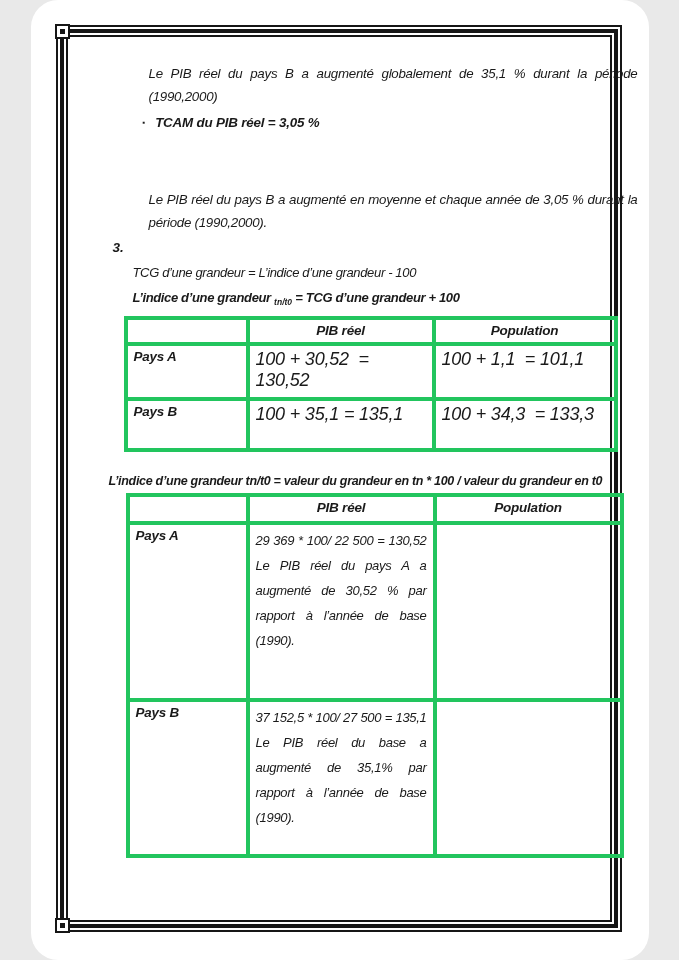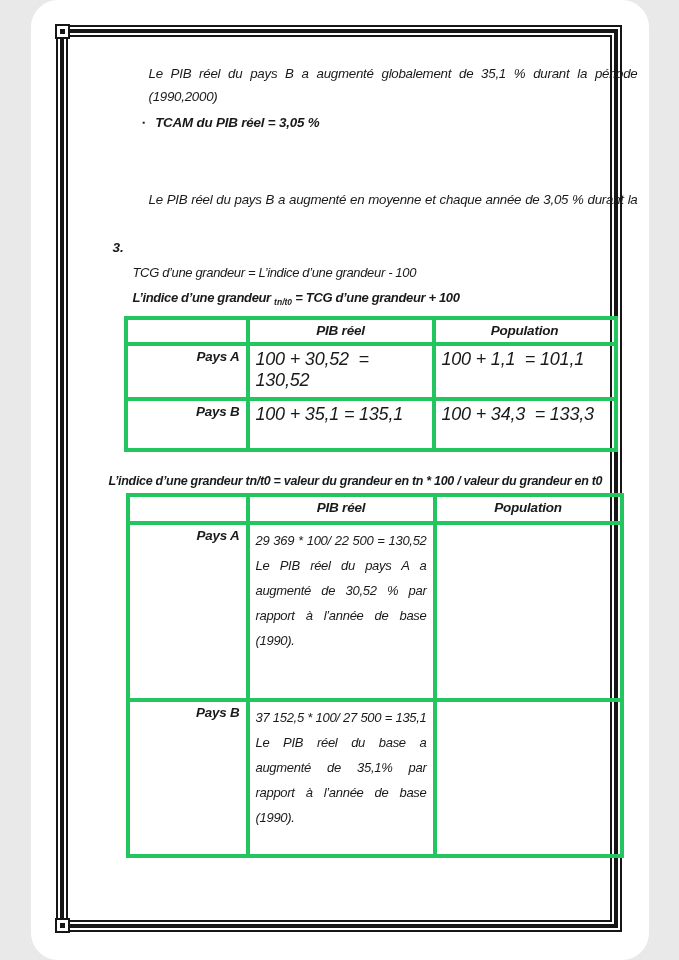--- a/index.html
+++ b/index.html
@@ -72,21 +72,21 @@
 
   
   table.tbl {
     position:absolute; border-collapse:collapse; table-layout:fixed;
   }
   .tbl td {
     border:4px solid #22c55e; vertical-align:top;
     padding:3px 6px; overflow:hidden;
   }
   .hdr { font-weight:bold; text-align:center; font-size:13.5px; letter-spacing:-0.2px; }
-  .lbl { font-weight:bold; text-align:right; font-size:13.4px; letter-spacing:-0.2px; }
+  .lbl { font-weight:bold; text-align:left; font-size:13.4px; letter-spacing:-0.2px; }
   .val { font-size:18px; letter-spacing:-0.2px; white-space:pre-wrap; }
   .vlines { font-size:13px; letter-spacing:-0.3px; white-space:normal; }
   .vlines .tline { line-height:25px; }
 
   #table1 { left:93px; top:316px; }
   #table1 tr.hrow  { height:26px; }
   #table1 tr.rowA  { height:55px; }
   #table1 tr.rowB  { height:51px; }
 
   #table2 { left:95px; top:493px; }
@@ -113,20 +113,21 @@
       <div class="tline jfull">Le PIB réel du pays B a augmenté globalement de 35,1 % durant la période</div>
       <div class="tline">(1990,2000)</div>
     </div>
 
   <div id="bullet-row" class="abs">
     <span class="bullet-glyph">▪</span><span>TCAM du PIB réel = 3,05 %</span>
   </div>
 
   <div id="para2" class="abs para">
       <div class="tline jfull">Le PIB réel du pays B a augmenté en moyenne et chaque année de 3,05 % durant la</div>
+      <div class="tline">période (1990,2000).</div>
     </div>
 
   <div id="sec-num" class="abs">3.</div>
 
   <div id="formula-tcg" class="abs formula">TCG d’une grandeur = L’indice  d’une grandeur - 100</div>
 
   <div id="formula-indice" class="abs formula">
     <span>L’indice  d’une grandeur </span><span class="sub">tn/t0</span><span> = TCG d’une grandeur + 100</span>
   </div>
 

